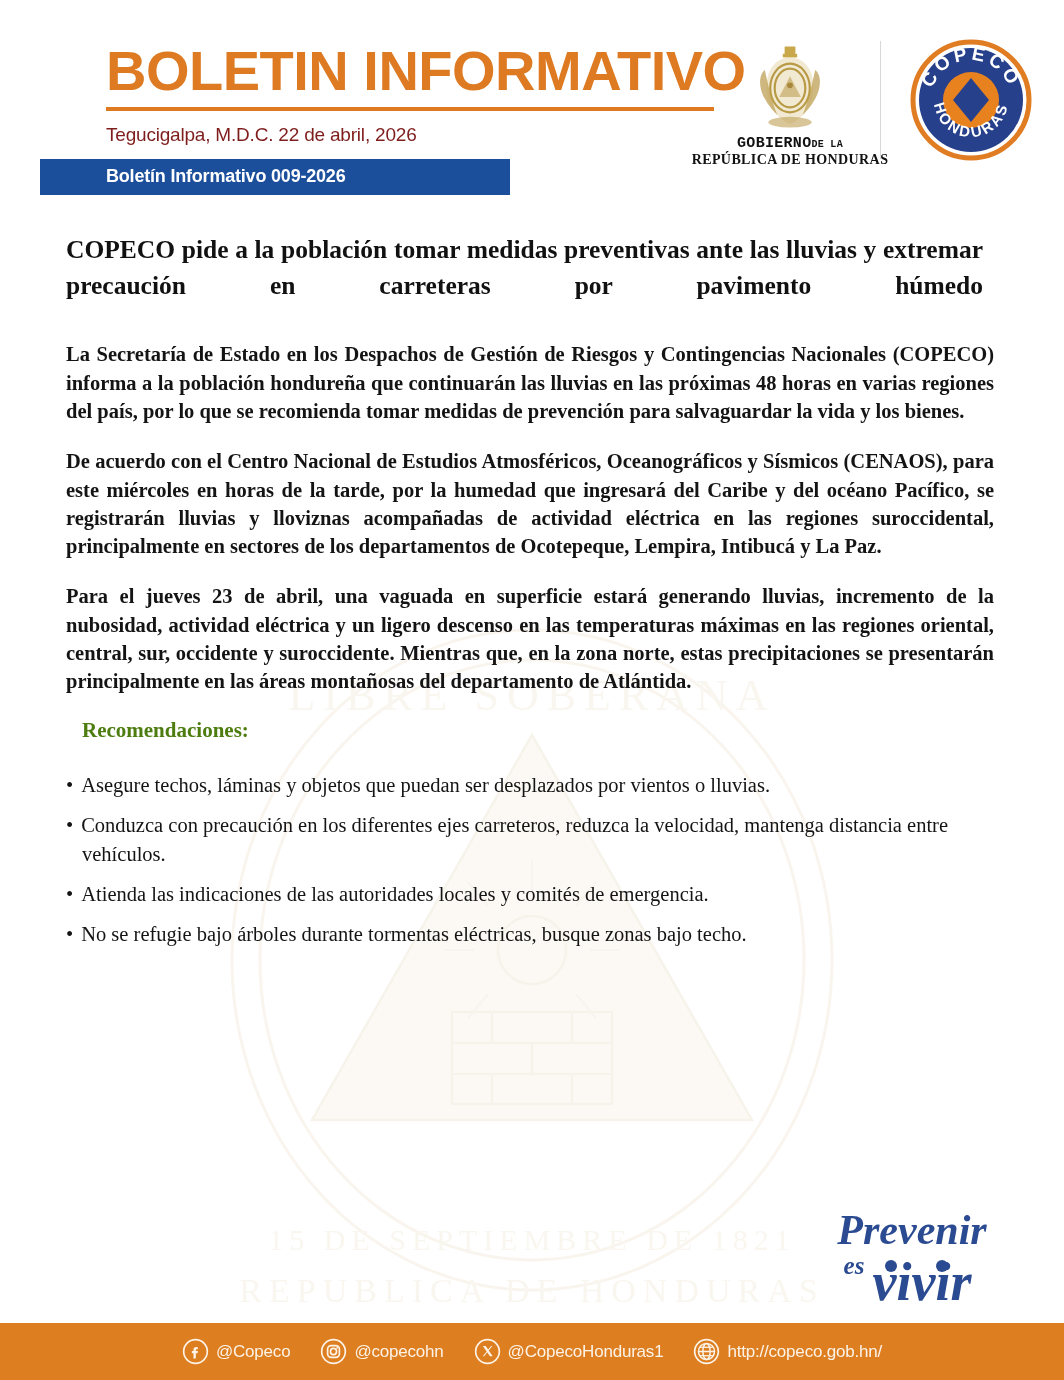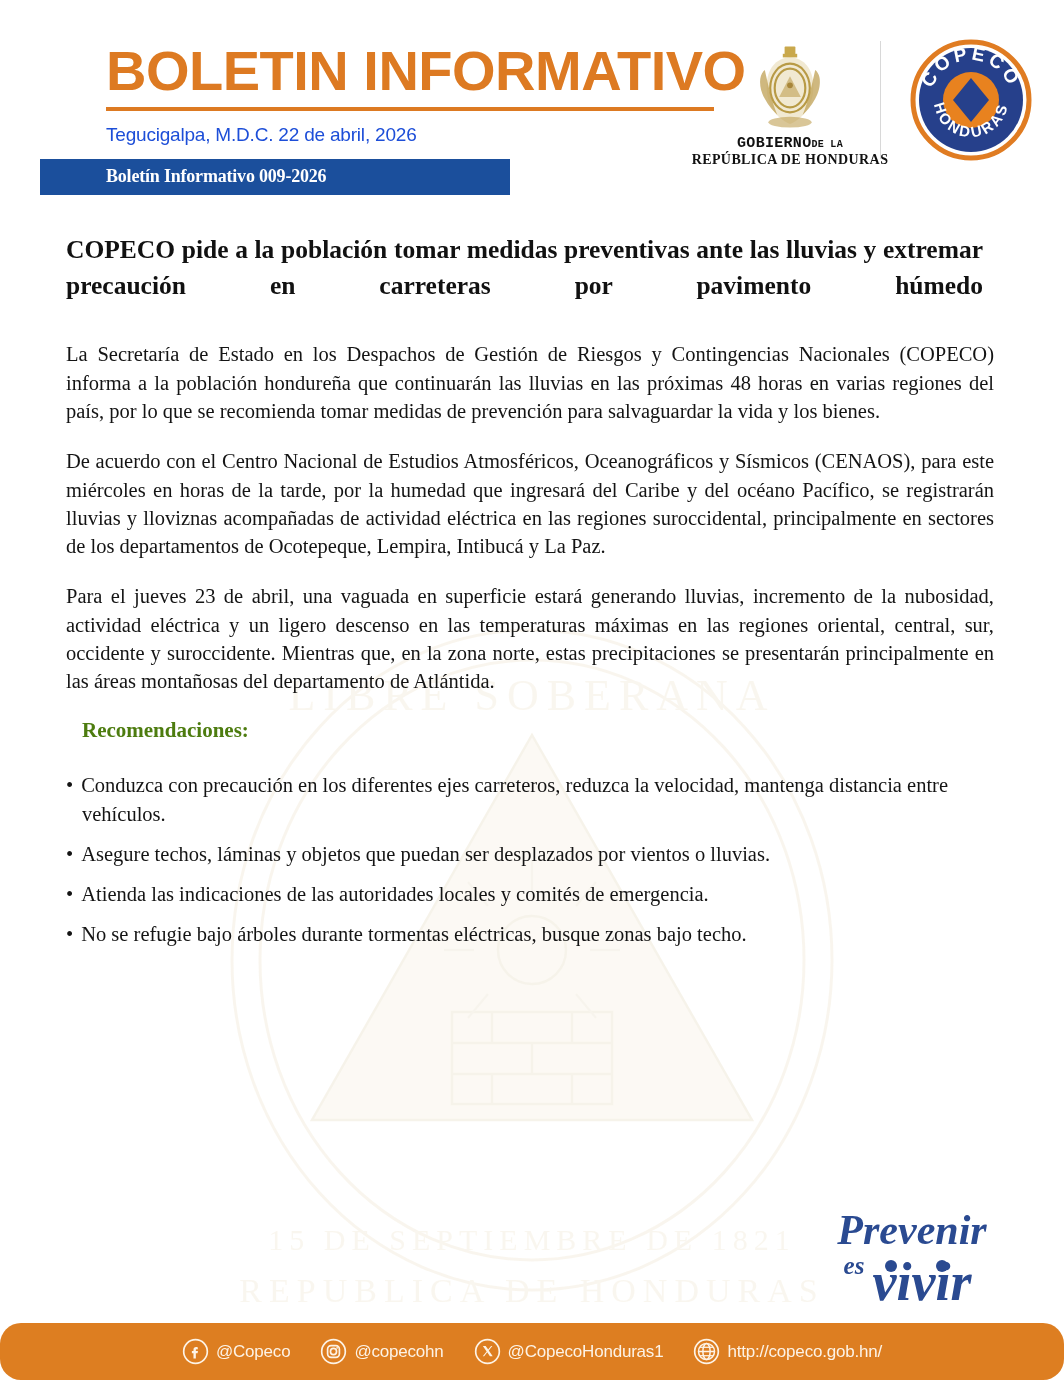--- a/index.html
+++ b/index.html
@@ -54,35 +54,35 @@
   }
   .title-rule {
     margin: 6px 0 0 66px;
     width: 608px;
     height: 4px;
     background: #DD7A22;
   }
   .header-date {
     font-family: "Liberation Sans", sans-serif;
     font-size: 19px;
-    color: #1d4ed8;
+    color: #7f1d1d;
     margin: 0;
     padding: 13px 0 0 66px;
     letter-spacing: -0.2px;
   }
   .blue-bar {
     margin-top: 13px;
     width: 470px;
     height: 36px;
     background: #1B4F9C;
     display: flex;
     align-items: center;
   }
   .blue-bar-text {
-    font-family: Liberation Serif, serif;
+    font-family: Liberation Sans, sans-serif;
     font-weight: bold;
     font-size: 18px;
     color: #ffffff;
     padding-left: 66px;
     letter-spacing: -0.2px;
   }
 
   
   .header-logos {
     position: absolute;
@@ -154,20 +154,21 @@
     text-align-last: justify;
     margin: 0 11px 36px 0;
   }
   .para {
     font-family: "Liberation Serif", serif;
     font-size: 20.5px;
     line-height: 1.38;
     color: #141414;
     text-align: justify;
     margin: 0 0 22px 0;
+    font-weight: bold;
   }
   .reco-title {
     font-family: "Liberation Serif", serif;
     font-weight: bold;
     font-size: 21px;
     color: #4d7c0f;
     margin: 8px 0 28px 16px;
   }
   .bullets {
     list-style: none;
@@ -205,21 +206,20 @@
     left: 0;
     bottom: 0;
     width: 1064px;
     height: 57px;
     background: #DD7E21;
     display: flex;
     align-items: center;
     justify-content: center;
     gap: 30px;
     z-index: 3;
-    border-radius: 21px;
   }
   .social {
     display: flex;
     align-items: center;
     gap: 7px;
   }
   .social-label {
     font-family: "Liberation Sans", sans-serif;
     font-size: 17px;
     color: #fdf3e6;
@@ -336,22 +336,22 @@
 
   <h2 class="headline">COPECO pide a la población tomar medidas preventivas ante las lluvias y extremar precaución en carreteras por pavimento húmedo</h2>
 
   <p class="para">La Secretaría de Estado en los Despachos de Gestión de Riesgos y Contingencias Nacionales (COPECO) informa a la población hondureña que continuarán las lluvias en las próximas 48 horas en varias regiones del país, por lo que se recomienda tomar medidas de prevención para salvaguardar la vida y los bienes.</p>
   <p class="para">De acuerdo con el Centro Nacional de Estudios Atmosféricos, Oceanográficos y Sísmicos (CENAOS), para este miércoles en horas de la tarde, por la humedad que ingresará del Caribe y del océano Pacífico, se registrarán lluvias y lloviznas acompañadas de actividad eléctrica en las regiones suroccidental, principalmente en sectores de los departamentos de Ocotepeque, Lempira, Intibucá y La Paz.</p>
   <p class="para">Para el jueves 23 de abril, una vaguada en superficie estará generando lluvias, incremento de la nubosidad, actividad eléctrica y un ligero descenso en las temperaturas máximas en las regiones oriental, central, sur, occidente y suroccidente. Mientras que, en la zona norte, estas precipitaciones se presentarán principalmente en las áreas montañosas del departamento de Atlántida.</p>
 
   <h3 class="reco-title">Recomendaciones:</h3>
 
   <ul class="bullets">
+    <li>Asegure techos, láminas y objetos que puedan ser desplazados por vientos o lluvias.</li>
     <li>Conduzca con precaución en los diferentes ejes carreteros, reduzca la velocidad, mantenga distancia entre vehículos.</li>
-    <li>Asegure techos, láminas y objetos que puedan ser desplazados por vientos o lluvias.</li>
     <li>Atienda las indicaciones de las autoridades locales y comités de emergencia.</li>
     <li>No se refugie bajo árboles durante tormentas eléctricas, busque zonas bajo techo.</li>
   </ul>
 
 </div>
 
 <svg class="prevenir" viewBox="0 0 230 110">
   <text x="118" y="48" text-anchor="middle" font-family="'Liberation Serif', serif" font-style="italic" font-weight="bold" font-size="42" fill="#2A4A91">Prevenir</text>
   <text x="60" y="78" text-anchor="middle" font-family="'Liberation Serif', serif" font-style="italic" font-weight="bold" font-size="25" fill="#2A4A91">es</text>
   <circle cx="97" cy="70" r="6" fill="#2A4A91"></circle>

